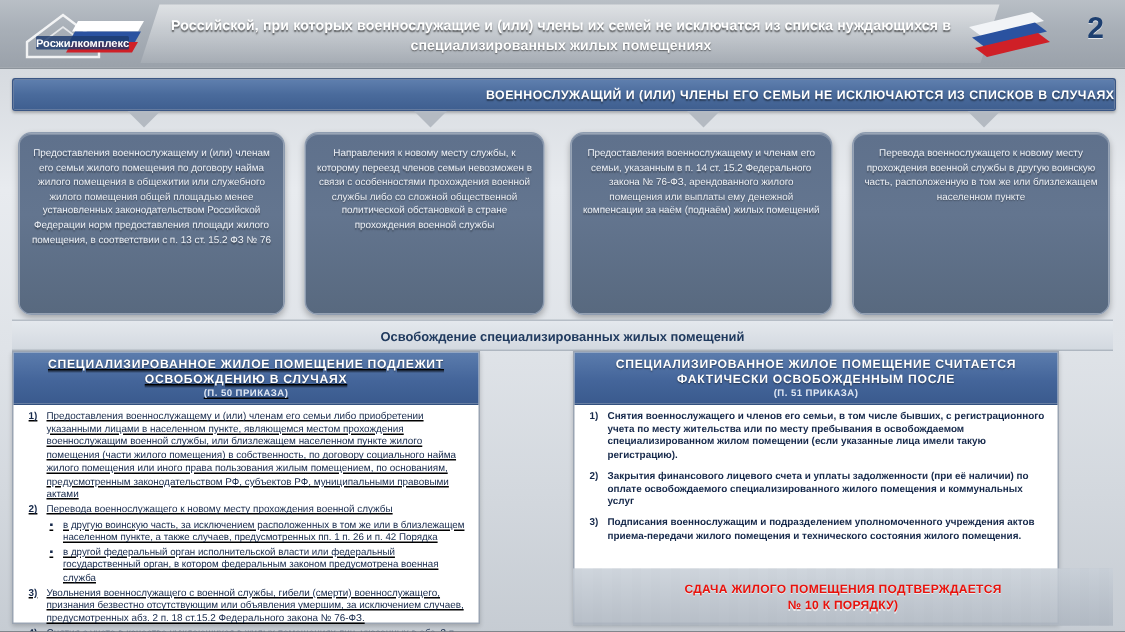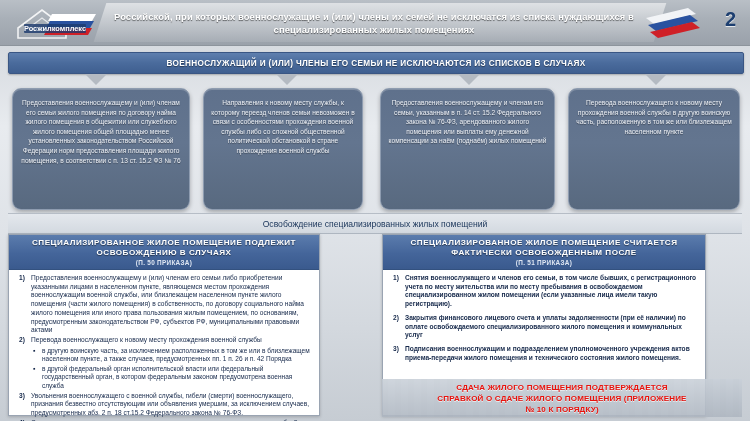--- a/index.html
+++ b/index.html
@@ -69,21 +69,21 @@
   
   #banner {
     position: absolute;
     left: 8px; top: 52px;
     width: 734px; height: 20px;
     background: linear-gradient(180deg, #5f7fae 0%, #4a6b9c 50%, #3f5f90 100%);
     border: 1px solid #3a5684;
     border-radius: 2px;
     display: flex;
     align-items: center;
-    justify-content: center;
+    justify-content: flex-end;
     box-shadow: 0 1px 2px rgba(0,0,0,0.25);
   }
   #banner-text {
     font-size: 8.2px;
     font-weight: bold;
     color: #ffffff;
     letter-spacing: 0.35px;
     text-shadow: 0 1px 1px rgba(0,0,0,0.45);
   }
   
@@ -117,33 +117,33 @@
     width: 734px; height: 19px;
     background: linear-gradient(180deg, #e4e8ed 0%, #d3d9e0 100%);
     border-top: 1px solid #b6bdc6;
     border-bottom: 1px solid #aeb6c0;
     display: flex;
     align-items: center;
     justify-content: center;
   }
   #subbanner-text {
     font-size: 8.6px;
-    font-weight: normal;
+    font-weight: bold;
     color: #203a5e;
   }
   
   .panel {
     position: absolute;
     top: 234px;
     background: #ffffff;
     border: 1px solid #9aa4b2;
     box-sizing: border-box;
     box-shadow: 0 1px 3px rgba(0,0,0,0.2);
   }
-  #panel-left { left: 8px; width: 312px; height: 182px; }
+  #panel-left { left: 8px; width: 312px; height: 182px; text-decoration: underline; }
   #panel-right { left: 382px; width: 324px; height: 182px; }
   .panel-head {
     background: linear-gradient(180deg, #5b7cad 0%, #44659a 55%, #3a5a8e 100%);
     color: #fff;
     text-align: center;
     padding: 3px 4px 3px;
     border-bottom: 1px solid #33517f;
   }
   .panel-head .t1 {
     font-size: 8.1px;
@@ -342,18 +342,17 @@
         <div class="num-text">Подписания военнослужащим и подразделением уполномоченного учреждения актов приема-передачи жилого помещения и технического состояния жилого помещения.</div>
       </div>
 
     </div>
   </div>
 
   <div id="bottom-photo-strip"></div>
   <div id="red-callout">
     <div>
       <div class="rc">СДАЧА ЖИЛОГО ПОМЕЩЕНИЯ ПОДТВЕРЖДАЕТСЯ</div>
-      <div class="rc">СПРАВКОЙ О СДАЧЕ ЖИЛОГО ПОМЕЩЕНИЯ (ПРИЛОЖЕНИЕ</div>
       <div class="rc">№ 10 К ПОРЯДКУ)</div>
     </div>
   </div>
 
 </div>
 
 </body></html>

